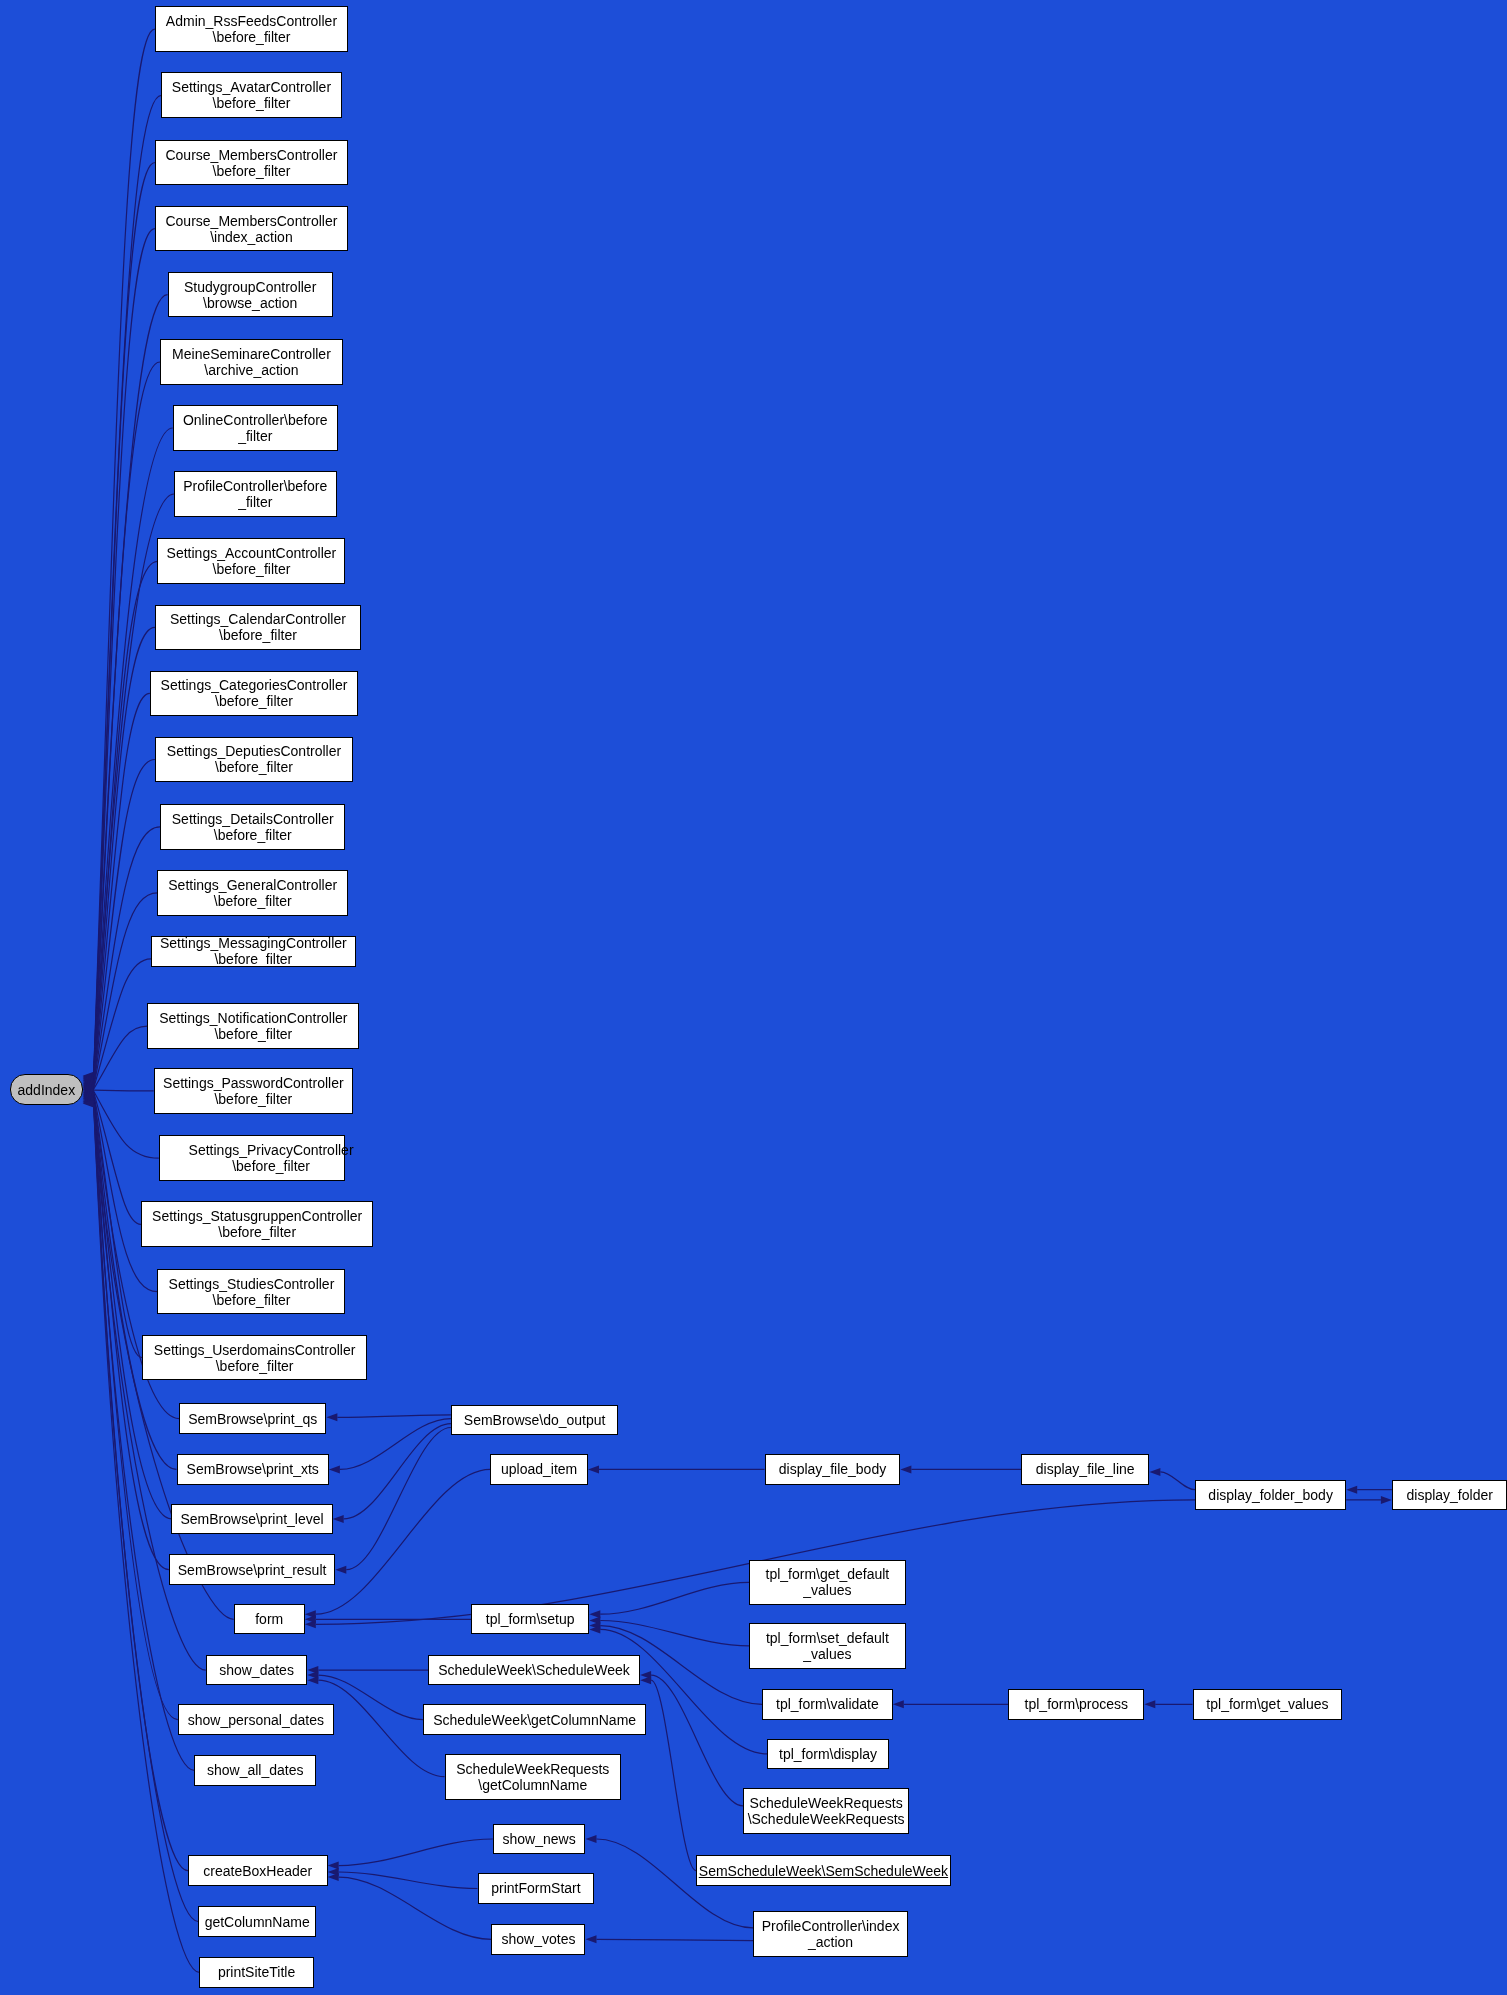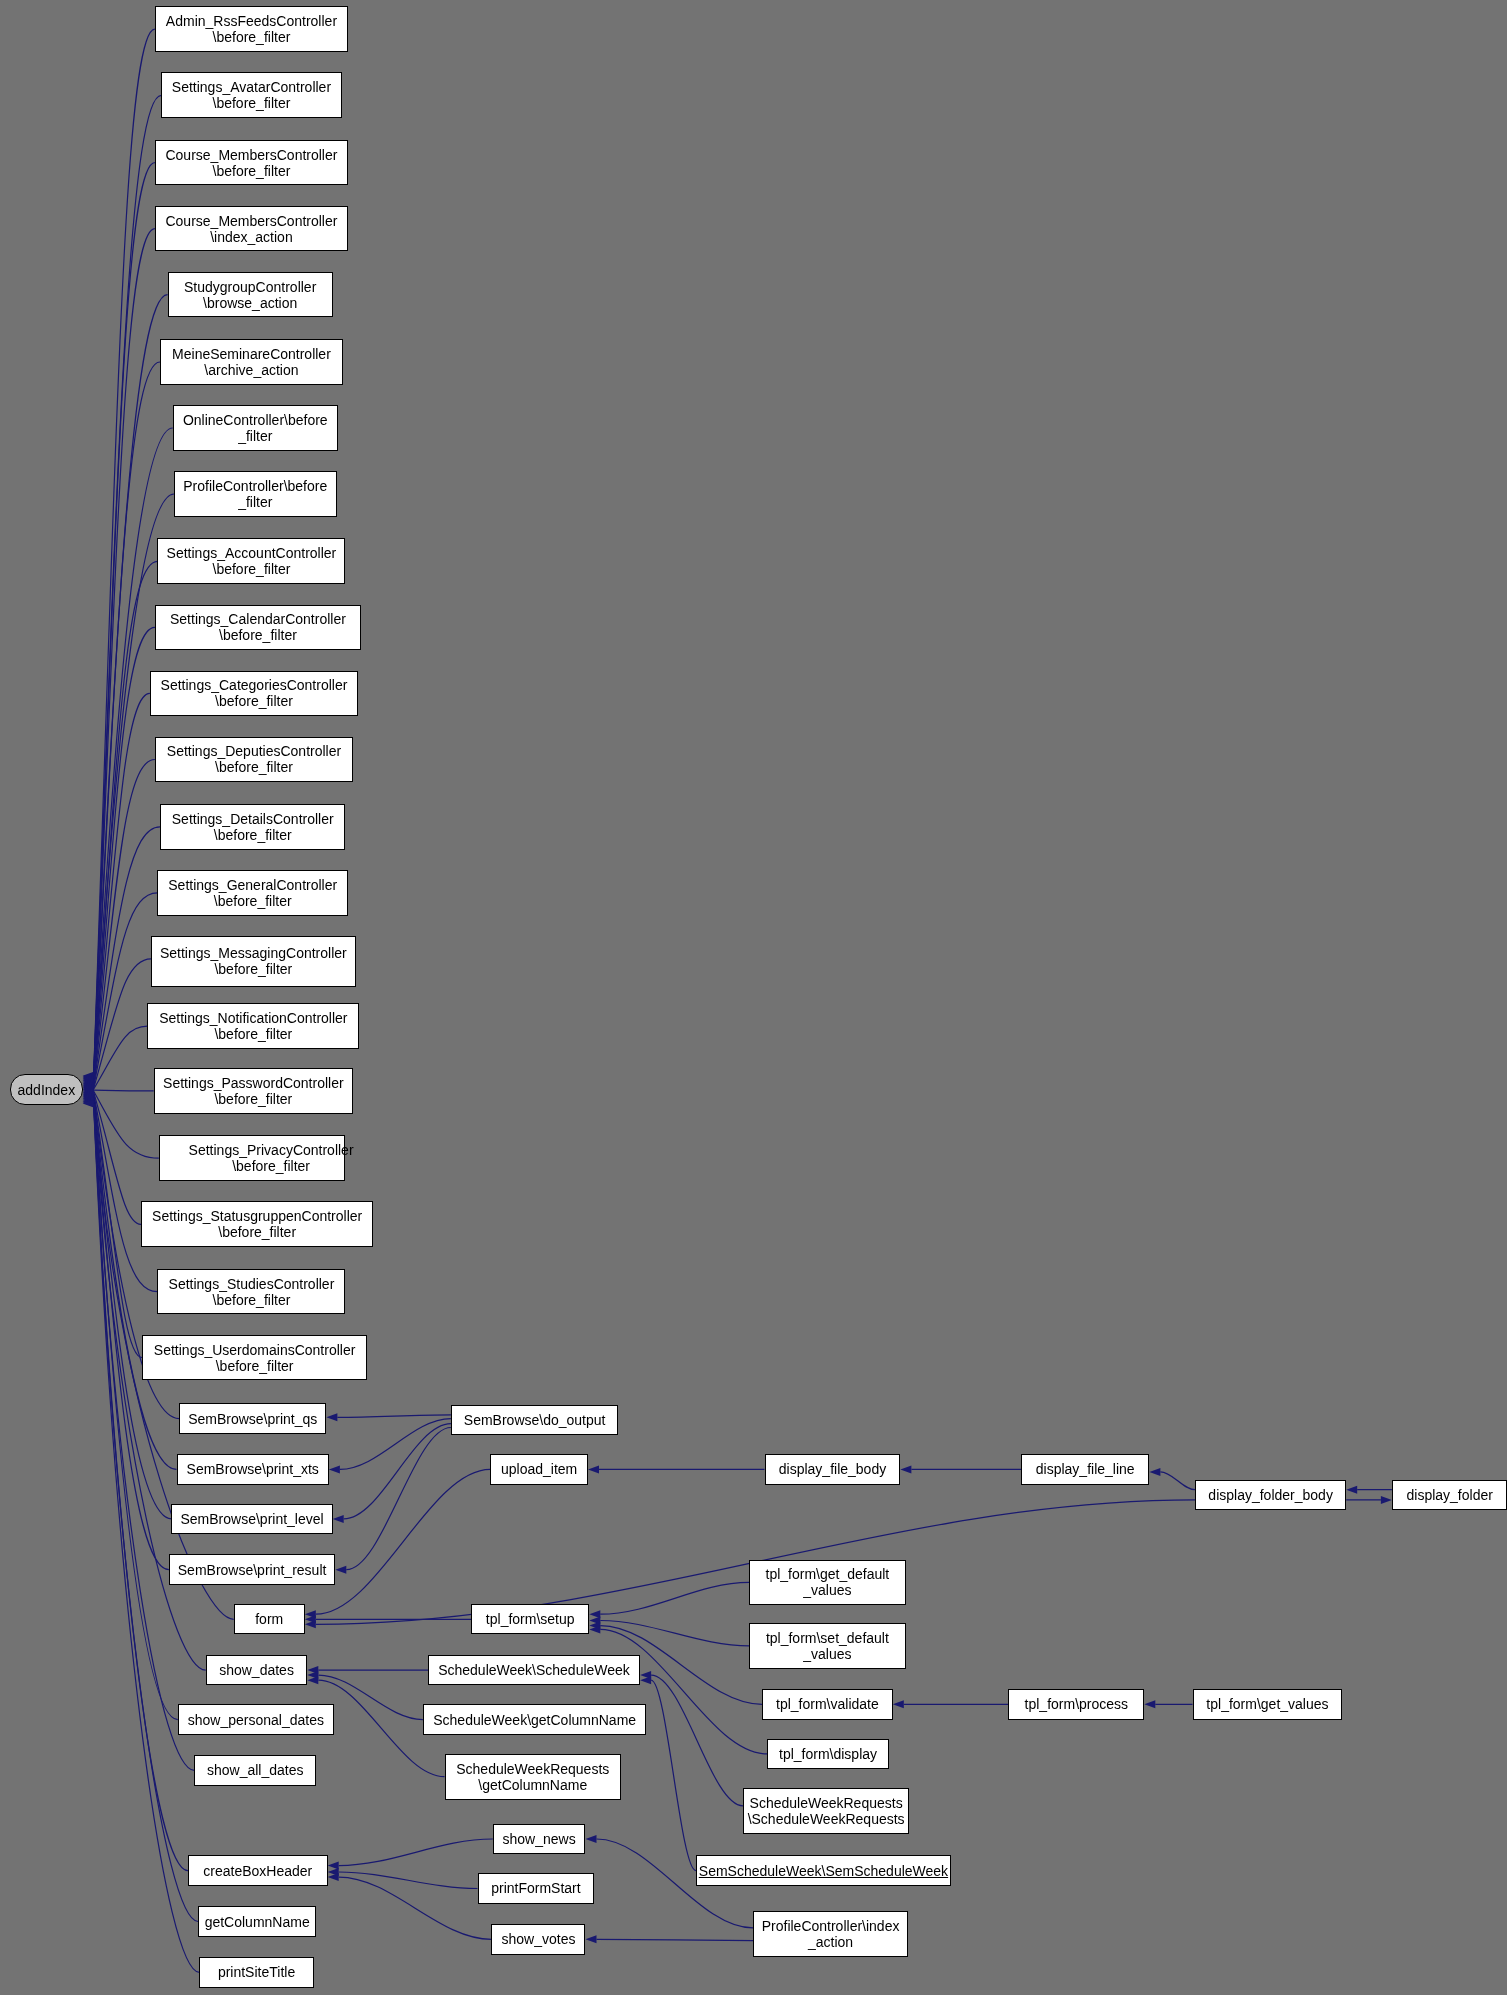--- a/index.html
+++ b/index.html
@@ -2,21 +2,21 @@
 <html style="--hl: #bfbfbf;"><head>
 <meta charset="utf-8">
 <title>addIndex</title>
 <style>
   * { box-sizing: border-box; }
   body { margin: 0; background: #ffffff; }
   #canvas {
     position: relative;
     width: 1507px;
     height: 1995px;
-    background: #737373;
+    background: #1d4ed8;
     font-family: "Liberation Sans", "DejaVu Sans", sans-serif;
     overflow: hidden;
   }
   #edges { position: absolute; left: 0; top: 0; }
   .node {
     position: absolute;
     border: 1px solid #000000;
     background: #ffffff;
     color: #000000;
     display: flex;
@@ -179,21 +179,21 @@
     <div class="node" style="left: 154.94px; top: 604.52px; width: 206px; height: 45.72px;">Settings_CalendarController
 \before_filter</div>
     <div class="node" style="left: 149.86px; top: 670.56px; width: 208.28px; height: 45.72px;">Settings_CategoriesController
 \before_filter</div>
     <div class="node" style="left: 154.94px; top: 736.6px; width: 198.12px; height: 45.72px;">Settings_DeputiesController
 \before_filter</div>
     <div class="node" style="left: 160.02px; top: 803.91px; width: 185.42px; height: 45.72px;">Settings_DetailsController
 \before_filter</div>
     <div class="node" style="left: 157.48px; top: 869.95px; width: 190.5px; height: 45.72px;">Settings_GeneralController
 \before_filter</div>
-    <div class="node" style="left: 151.13px; top: 935.99px; width: 204.47px; height: 51px;">Settings_MessagingController
+    <div class="node" style="left: 151.13px; top: 935.99px; width: 204.47px; height: 31px;">Settings_MessagingController
 \before_filter</div>
     <div class="node" style="left: 147.32px; top: 1003.3px; width: 212.09px; height: 45.72px;">Settings_NotificationController
 \before_filter</div>
     <div class="node" style="left: 153.67px; top: 1068.07px; width: 199.39px; height: 45.72px;">Settings_PasswordController
 \before_filter</div>
     <div class="node" style="left: 158.75px; top: 1135.38px; width: 186.69px; height: 45.72px; padding-left: 40px;">Settings_PrivacyController
 \before_filter</div>
     <div class="node" style="left: 140.97px; top: 1201.42px; width: 232.41px; height: 45.72px;">Settings_StatusgruppenController
 \before_filter</div>
     <div class="node" style="left: 157.48px; top: 1268.73px; width: 187.96px; height: 45.72px;">Settings_StudiesController

